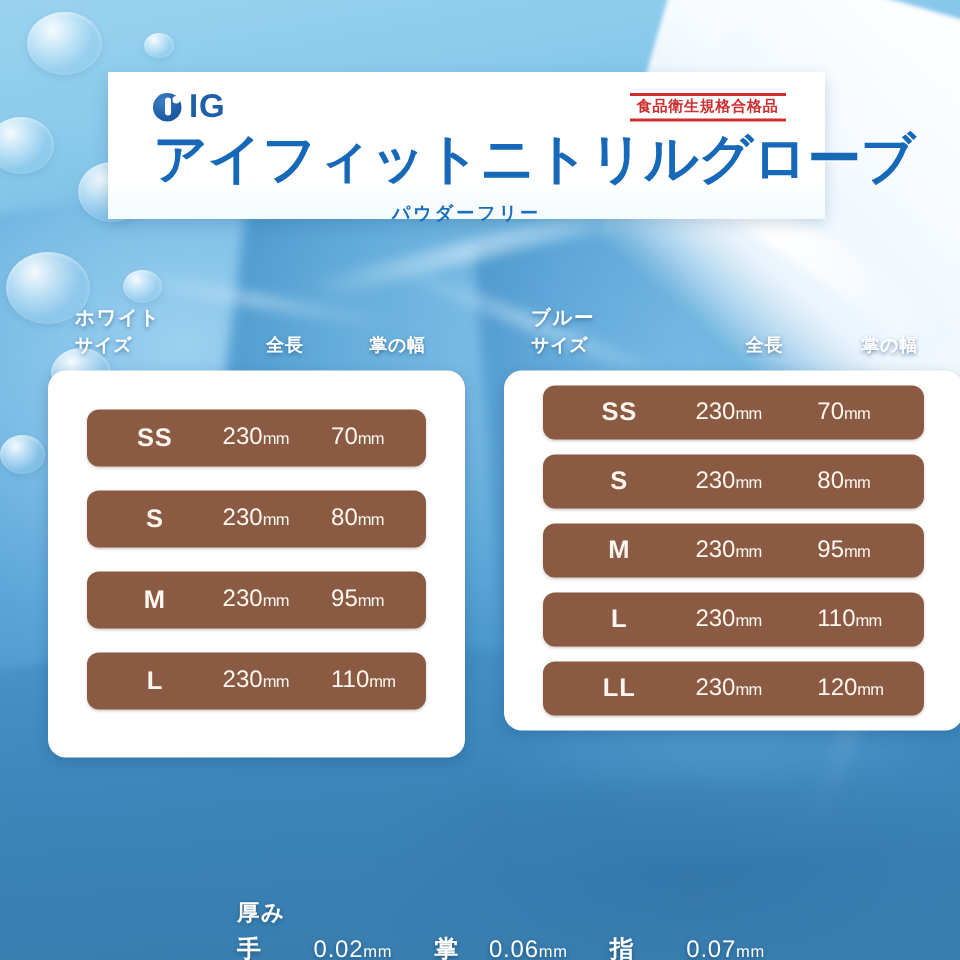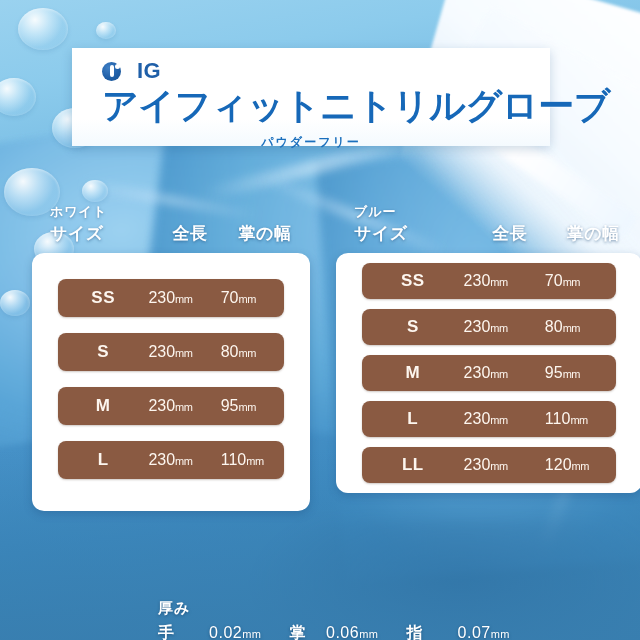--- a/index.html
+++ b/index.html
@@ -96,21 +96,21 @@
   .d8{left:0px;top:290px;width:30px;height:26px;}
   .d9{left:76px;top:256px;width:18px;height:15px;}
 
   
   .banner{
     position:absolute;left:72px;top:48px;width:478px;height:98px;
     background:linear-gradient(180deg,#ffffff 0%,#ffffff 72%,#f4fafe 100%);
     box-shadow:0 3px 10px rgba(30,80,130,.22);
   }
   .brand{
-    position:absolute;left:30px;top:12px;display:flex;align-items:center;gap:14px;
+    position:absolute;left:30px;top:12px;display:flex;align-items:center;gap:3px;
   }
   .brand-mark{
     width:19px;height:19px;border-radius:50%;
     background:radial-gradient(circle at 34% 30%,#3f7fc4 0%,#1f5fa8 55%,#16508f 100%);
     position:relative;
   }
   .brand-mark::after{
     content:"";position:absolute;left:7.5px;top:3.5px;width:4px;height:12px;
     background:#ffffff;border-radius:2px;
   }
@@ -147,21 +147,21 @@
   .group-label{
     font-size:13px;font-weight:700;color:#ffffff;letter-spacing:1px;
     text-shadow:0 1px 3px rgba(25,70,115,.55);
     padding-left:18px;line-height:1.15;
   }
   .col-heads{
     display:flex;padding:2px 10px 0 10px;
     text-shadow:0 1px 3px rgba(25,70,115,.55);
   }
   .col-heads span{
-    font-size:17px;font-weight:700;color:#ffffff;letter-spacing:.5px;
+    font-size:12px;font-weight:700;color:#ffffff;letter-spacing:.5px;
   }
   .ch-size{width:40%;padding-left:8px;}
   .ch-len{width:32%;text-align:center;}
   .ch-pw{width:28%;text-align:center;}
 
   .card{
     margin-top:8px;background:#ffffff;border-radius:12px;
     box-shadow:0 3px 9px rgba(25,70,120,.28);
     padding:12px 26px;
   }
@@ -222,20 +222,21 @@
     <div class="drop d9"></div>
     <div class="deep-shadow"></div>
     <div class="bottom-haze"></div>
   </div>
 
   <div class="banner">
     <div class="brand">
       <span class="brand-mark"></span>
       <span class="brand-text">IG</span>
     </div>
+    <div class="cert-badge">食品衛生規格合格品</div>
     <div class="product-title">アイフィットニトリルグローブ</div>
     <div class="product-sub">パウダーフリー</div>
   </div>
 
   <div class="spec-block spec-left">
     <div class="group-label">ホワイト</div>
     <div class="col-heads">
       <span class="ch-size">サイズ</span>
       <span class="ch-len">全長</span>
       <span class="ch-pw">掌の幅</span>

